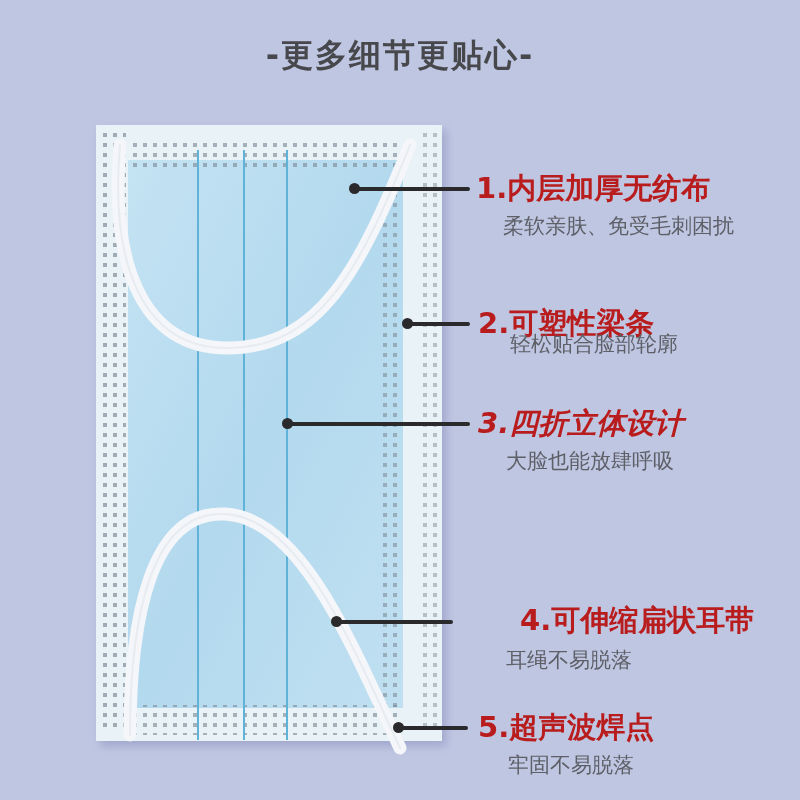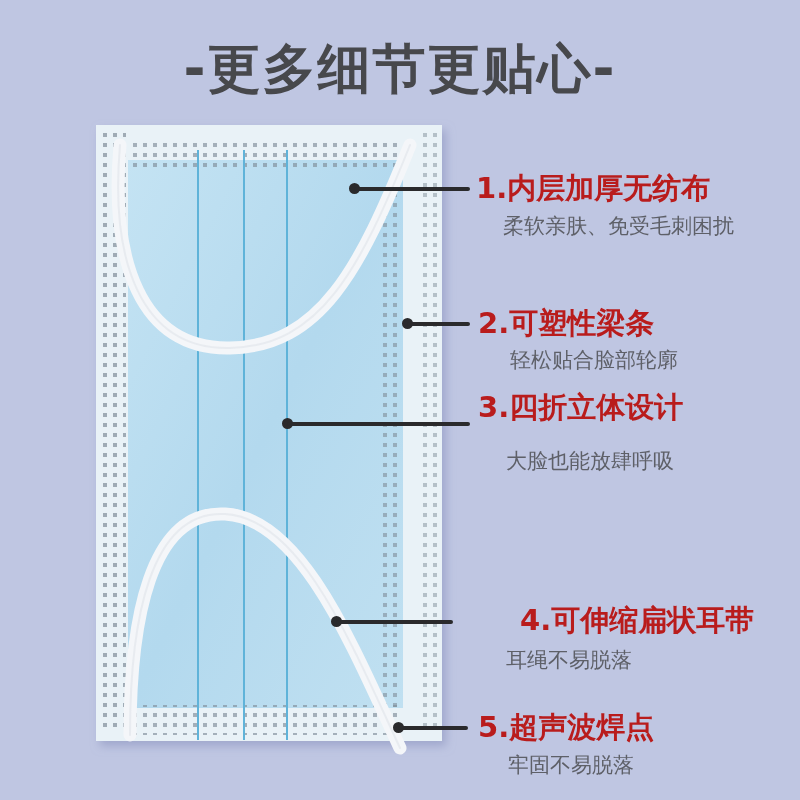--- a/index.html
+++ b/index.html
@@ -4,21 +4,21 @@
 <style>
   html, body { margin:0; padding:0; }
   body {
     width:800px; height:800px; overflow:hidden;
     background:#bfc6e2;
     font-family:"DejaVu Sans", "Liberation Sans", sans-serif;
     position:relative;
   }
   .title {
     position:absolute; left:0; top:34px; width:800px;
-    text-align:center; font-size:53px; font-weight:bold;
+    text-align:center; font-size:32px; font-weight:bold;
     color:#47484c; letter-spacing:2px;
   }
   .mask-wrap { position:absolute; left:0; top:0; width:800px; height:800px; }
   .callout-line {
     position:absolute; height:4px; background:#2a2a2c; border-radius:2px;
   }
   .callout-dot {
     position:absolute; width:11px; height:11px; border-radius:50%;
     background:#2a2a2c;
   }
@@ -80,27 +80,27 @@
   <div class="callout-dot" style="left:349px; top:183px;"></div>
   <div class="callout-line" style="left:354px; top:187px; width:116px;"></div>
   <div class="label" style="left:476px; top:171px;">1.内层加厚无纺布</div>
   <div class="sub" style="left:503px; top:217px;">柔软亲肤、免受毛刺困扰</div>
 </div>
 
 <div>
   <div class="callout-dot" style="left:402px; top:318px;"></div>
   <div class="callout-line" style="left:407px; top:322px; width:63px;"></div>
   <div class="label" style="left:478px; top:306px;">2.可塑性梁条</div>
-  <div class="sub" style="left:510px; top:351px;">轻松贴合脸部轮廓</div>
+  <div class="sub" style="left:510px; top:335px;">轻松贴合脸部轮廓</div>
 </div>
 
 <div>
   <div class="callout-dot" style="left:282px; top:418px;"></div>
   <div class="callout-line" style="left:287px; top:422px; width:183px;"></div>
-  <div class="label" style="left:478px; top:390px;">3.四折立体设计</div>
+  <div class="label" style="left:478px; top:406px;font-style:italic;">3.四折立体设计</div>
   <div class="sub" style="left:506px; top:452px;">大脸也能放肆呼吸</div>
 </div>
 
 <div>
   <div class="callout-dot" style="left:331px; top:616px;"></div>
   <div class="callout-line" style="left:336px; top:620px; width:117px;"></div>
   <div class="label" style="left:478px; top:603px;margin-left:42px;">4.可伸缩扁状耳带</div>
   <div class="sub" style="left:506px; top:651px;">耳绳不易脱落</div>
 </div>
 

